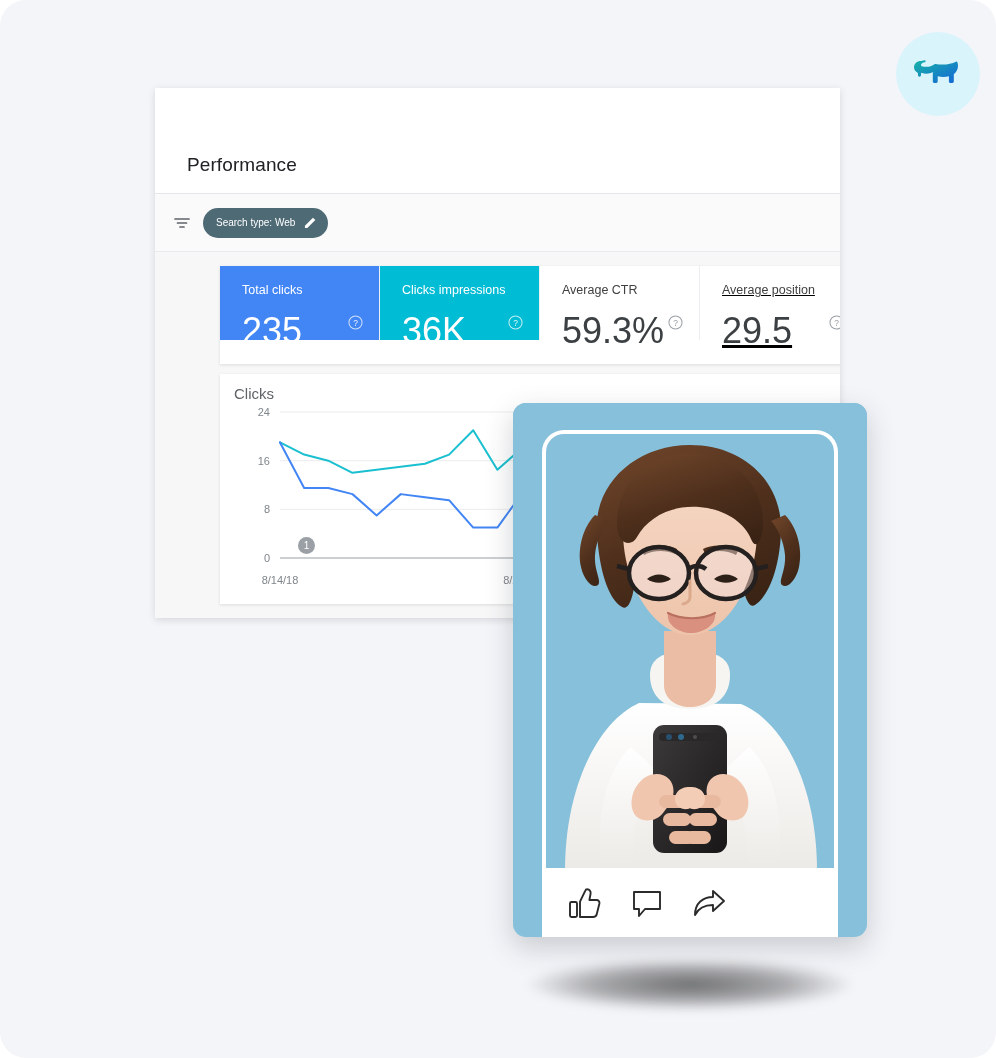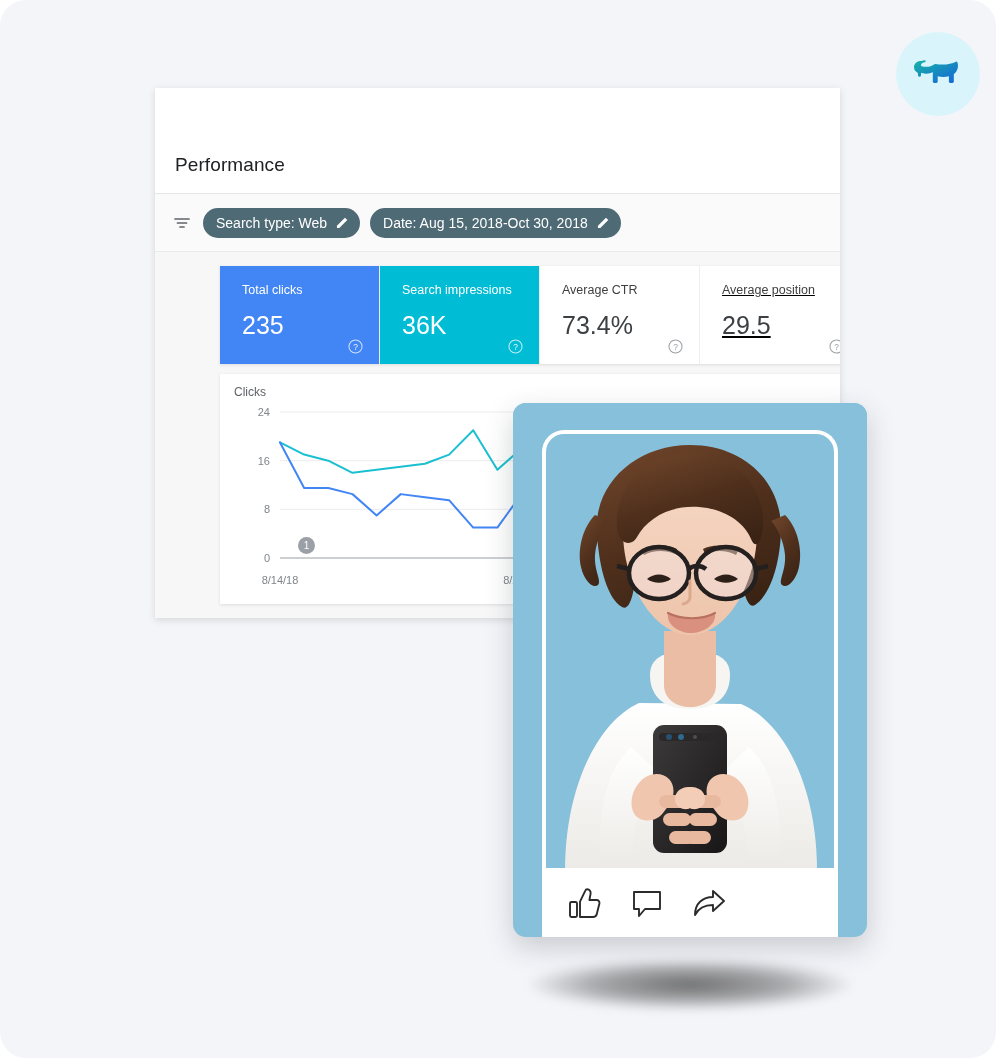--- a/index.html
+++ b/index.html
@@ -49,21 +49,21 @@
   }
 
   .dash-header {
     height: 105px;
     background: #ffffff;
     border-bottom: 1px solid #e4e6ea;
     position: relative;
   }
   .dash-title {
     position: absolute;
-    left: 20px;
+    left: 32px;
     top: 66px;
     font-size: 19px;
     color: #202124;
     letter-spacing: .1px;
   }
 
   
   .filter-bar {
     height: 58px;
     background: #fafafa;
@@ -74,21 +74,21 @@
     box-sizing: border-box;
     gap: 10px;
     white-space: nowrap;
   }
   .filter-icon { width: 22px; height: 22px; flex: none; }
   .chip {
     height: 30px;
     border-radius: 15px;
     background: #4e6a75;
     color: #ffffff;
-    font-size: 14px;
+    font-size: 10px;
     display: flex;
     align-items: center;
     padding: 0 11px 0 13px;
     gap: 9px;
     flex: none;
     box-sizing: border-box;
   }
   .chip .chip-label { line-height: 1; }
   .chip svg { display: block; flex: none; }
 
@@ -103,35 +103,35 @@
   
   .metrics {
     display: flex;
     background: #ffffff;
     width: 700px;
     height: 98px;
     box-shadow: 0 1px 3px rgba(60,64,67,0.14);
   }
   .metric {
     width: 160px;
-    height: 98px;
+    height: 74px;
     position: relative;
     box-sizing: border-box;
     padding: 18px 0 0 22px;
     border-right: 1px solid #eceff1;
     flex: none;
   }
   .metric:last-child { border-right: none; text-decoration: underline; }
   .metric-label {
     font-size: 12.5px;
     line-height: 1;
     margin-bottom: 16px;
   }
   .metric-value {
-    font-size: 25px;
+    font-size: 36px;
     line-height: 1;
     font-weight: 400;
   }
   .metric.sel-blue { background: #4285f4; }
   .metric.sel-blue .metric-label,
   .metric.sel-blue .metric-value { color: #ffffff; }
   .metric.sel-cyan { background: #00bcd4; }
   .metric.sel-cyan .metric-label,
   .metric.sel-cyan .metric-value { color: #ffffff; }
   .metric.plain .metric-label { color: #404040; }
@@ -149,21 +149,21 @@
     width: 700px;
     height: 230px;
     background: #ffffff;
     box-shadow: 0 1px 3px rgba(60,64,67,0.14);
     position: relative;
     box-sizing: border-box;
   }
   .chart-metric-name {
     position: absolute;
     left: 14px; top: 11px;
-    font-size: 12px;
+    font-size: 15px;
     color: #5f6368;
   }
   .chart-svg { position: absolute; left: 0; top: 26px; }
   .ann-badge {
     position: absolute;
     left: 78px; top: 163px;
     width: 17px; height: 17px;
     border-radius: 50%;
     background: #9aa0a6;
     color: #fff;
@@ -259,61 +259,53 @@
 
       <div class="chip">
         <span class="chip-label">Search type: Web</span>
         <span>
           <svg width="13" height="13" viewBox="0 0 14 14">
             <path fill="#ffffff" d="M1 10.4L9.6 1.8l2.6 2.6L3.6 13H1z"></path>
           </svg>
         </span>
       </div>
 
-      <div class="chip">
-        <span class="chip-label">Date: Aug 15, 2018-Oct 30, 2018</span>
-        <span>
-          <svg width="13" height="13" viewBox="0 0 14 14">
-            <path fill="#ffffff" d="M1 10.4L9.6 1.8l2.6 2.6L3.6 13H1z"></path>
-          </svg>
-        </span>
-      </div>
 
 
     </div>
 
     <div class="dash-body">
 
       <div class="metrics">
 
         <div class="metric sel-blue">
           <div class="metric-label">Total clicks</div>
           <div class="metric-value">235</div>
           <span class="help-icon">
             <svg width="15" height="15" viewBox="0 0 16 16">
               <circle cx="8" cy="8" r="7" fill="none" stroke="rgba(255,255,255,0.75)" stroke-width="1.1"></circle>
               <text x="8" y="11.4" font-size="9" fill="rgba(255,255,255,0.9)" text-anchor="middle" font-family="Liberation Sans, sans-serif">?</text>
             </svg>
           </span>
         </div>
 
         <div class="metric sel-cyan">
-          <div class="metric-label">Search impressions</div>
+          <div class="metric-label">Clicks impressions</div>
           <div class="metric-value">36K</div>
           <span class="help-icon">
             <svg width="15" height="15" viewBox="0 0 16 16">
               <circle cx="8" cy="8" r="7" fill="none" stroke="rgba(255,255,255,0.75)" stroke-width="1.1"></circle>
               <text x="8" y="11.4" font-size="9" fill="rgba(255,255,255,0.9)" text-anchor="middle" font-family="Liberation Sans, sans-serif">?</text>
             </svg>
           </span>
         </div>
 
         <div class="metric plain">
           <div class="metric-label">Average CTR</div>
-          <div class="metric-value">73.4%</div>
+          <div class="metric-value">59.3%</div>
           <span class="help-icon">
             <svg width="15" height="15" viewBox="0 0 16 16">
               <circle cx="8" cy="8" r="7" fill="none" stroke="#9aa0a6" stroke-width="1.1"></circle>
               <text x="8" y="11.4" font-size="9" fill="#9aa0a6" text-anchor="middle" font-family="Liberation Sans, sans-serif">?</text>
             </svg>
           </span>
         </div>
 
         <div class="metric plain">
           <div class="metric-label">Average position</div>

